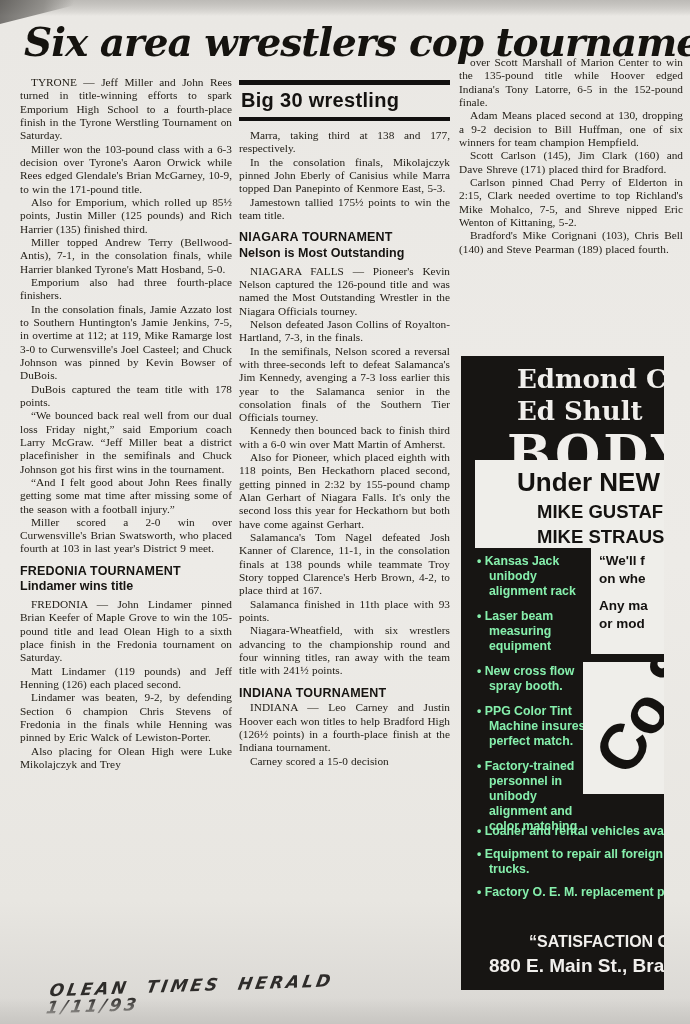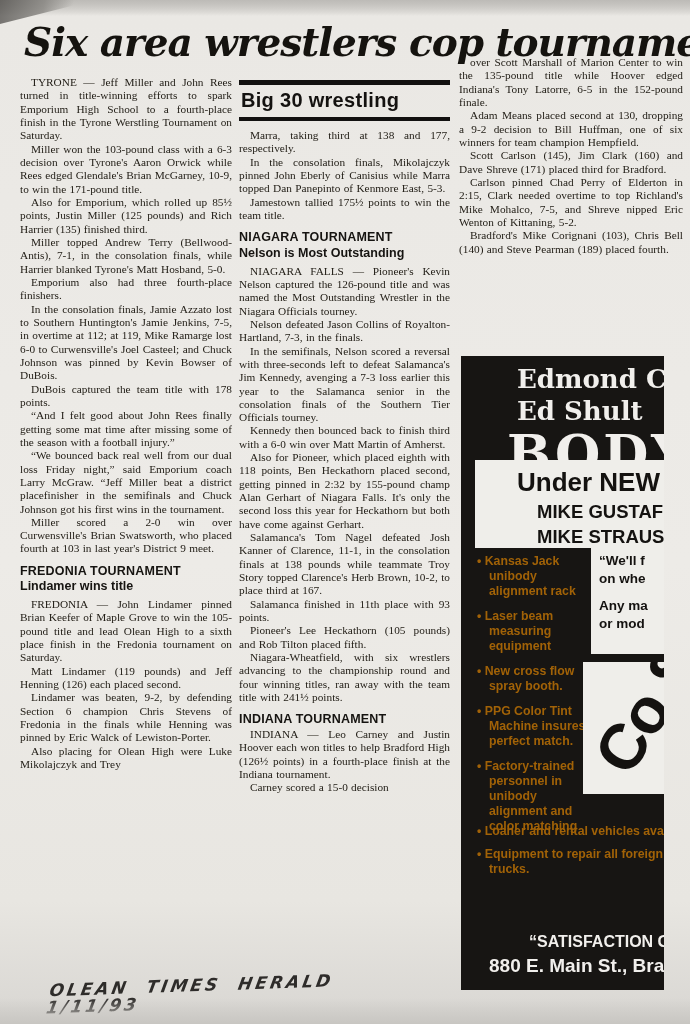--- a/index.html
+++ b/index.html
@@ -40,21 +40,21 @@
     font-family:"Liberation Sans",sans-serif;}
   .ad-line1{position:absolute;top:10px;left:56px;font:700 26px/1 "DejaVu Serif",serif;white-space:nowrap;}
   .ad-line2{position:absolute;top:42px;left:56px;font:700 26px/1 "DejaVu Serif",serif;white-space:nowrap;}
   .ad-big{position:absolute;top:72px;left:46px;font:900 52px/1 "DejaVu Serif",serif;letter-spacing:3px;white-space:nowrap;text-align:right;}
   .ad-white-band{position:absolute;top:104px;left:14px;right:-8px;height:88px;
     background:#efeeea;color:#141210;}
   .ad-mgmt{margin:8px 0 2px 42px;font:800 26px/1.1 "Liberation Sans",sans-serif;white-space:nowrap;}
   .ad-names{margin-left:62px;font:700 18.5px/1.4 "Liberation Sans",sans-serif;white-space:nowrap;}
   .ad-bullets-left{position:absolute;top:198px;left:8px;width:124px;margin:0;padding:0;list-style:none;}
   .ad-bullets-left li,.ad-bullets-wide li{
-    font:700 12.3px/1.22 "Liberation Sans",sans-serif;color:#a16207;
+    font:700 12.3px/1.22 "Liberation Sans",sans-serif;color:#86efac;
     padding-left:20px;text-indent:-12px;margin:0 0 10px;}
   .ad-bullets-left li::before,.ad-bullets-wide li::before{content:"• ";}
   .ad-quote-box{position:absolute;top:188px;left:130px;width:110px;height:110px;
     background:#efeeea;color:#141210;padding:8px 0 0 8px;box-sizing:border-box;}
   .ad-quote-box div{font:700 13.5px/1.3 "Liberation Sans",sans-serif;white-space:nowrap;}
   .ad-quote-gap{height:10px;}
   .ad-letters-box{position:absolute;top:306px;left:122px;width:120px;height:132px;
     background:#efeeea;overflow:hidden;}
   .ad-letters-box span{position:absolute;left:-4px;top:18px;display:block;
     font:900 64px/0.9 "Liberation Sans",sans-serif;color:#141210;
@@ -77,24 +77,24 @@
   <div class="tear-tl"></div>
 
   <h1 class="headline">Six area wrestlers cop tournament titles</h1>
 
   <div class="col col1">
       <p class="para">TYRONE — Jeff Miller and John Rees turned in title-winning efforts to spark Emporium High School to a fourth-place finish in the Tyrone Werstling Tournament on Saturday.</p>
       <p class="para">Miller won the 103-pound class with a 6-3 decision over Tyrone's Aaron Orwick while Rees edged Glendale's Brian McGarney, 10-9, to win the 171-pound title.</p>
       <p class="para">Also for Emporium, which rolled up 85½ points, Justin Miller (125 pounds) and Rich Harrier (135) finished third.</p>
       <p class="para">Miller topped Andrew Terry (Bellwood-Antis), 7-1, in the consolation finals, while Harrier blanked Tyrone's Matt Hosband, 5-0.</p>
       <p class="para">Emporium also had three fourth-place finishers.</p>
-      <p class="para">In the consolation finals, Jamie Azzato lost to Southern Huntington's Jamie Jenkins, 7-5, in overtime at 112; at 119, Mike Ramarge lost 6-0 to Curwensville's Joel Casteel; and Chuck Johnson was pinned by Kevin Bowser of DuBois.</p>
+      <p class="para">In the consolation finals, Jamie Azzato lost to Southern Huntington's Jamie Jenkins, 7-5, in overtime at 112; at 119, Mike Ramarge lost 3-0 to Curwensville's Joel Casteel; and Chuck Johnson was pinned by Kevin Bowser of DuBois.</p>
       <p class="para">DuBois captured the team title with 178 points.</p>
+      <p class="para">“We bounced back real well from our dual loss Friday night,” said Emporium coach Larry McGraw. “Jeff Miller beat a district placefinisher in the semifinals and Chuck Johnson got his first wins in the tournament.</p>
       <p class="para">“And I felt good about John Rees finally getting some mat time after missing some of the season with a football injury.”</p>
-      <p class="para">“We bounced back real well from our dual loss Friday night,” said Emporium coach Larry McGraw. “Jeff Miller beat a district placefinisher in the semifinals and Chuck Johnson got his first wins in the tournament.</p>
       <p class="para">Miller scored a 2-0 win over Curwensville's Brian Swatsworth, who placed fourth at 103 in last year's District 9 meet.</p>
       <h3 class="sh-top">FREDONIA TOURNAMENT</h3>
       <h3 class="sh-sub">Lindamer wins title</h3>
       <p class="para">FREDONIA — John Lindamer pinned Brian Keefer of Maple Grove to win the 105-pound title and lead Olean High to a sixth place finish in the Fredonia tournament on Saturday.</p>
       <p class="para">Matt Lindamer (119 pounds) and Jeff Henning (126) each placed second.</p>
       <p class="para">Lindamer was beaten, 9-2, by defending Section 6 champion Chris Stevens of Fredonia in the finals while Henning was pinned by Eric Walck of Lewiston-Porter.</p>
       <p class="para">Also placing for Olean High were Luke Mikolajczyk and Trey</p>
     </div>
 
   <div class="col col2">
@@ -105,23 +105,22 @@
         <p class="para">Marra, taking third at 138 and 177, respectively.</p>
         <p class="para">In the consolation finals, Mikolajczyk pinned John Eberly of Canisius while Marra topped Dan Panepinto of Kenmore East, 5-3.</p>
         <p class="para">Jamestown tallied 175½ points to win the team title.</p>
         <h3 class="sh-top">NIAGARA TOURNAMENT</h3>
         <h3 class="sh-sub">Nelson is Most Outstanding</h3>
         <p class="para">NIAGARA FALLS — Pioneer's Kevin Nelson captured the 126-pound title and was named the Most Outstanding Wrestler in the Niagara Officials tourney.</p>
         <p class="para">Nelson defeated Jason Collins of Royalton-Hartland, 7-3, in the finals.</p>
         <p class="para">In the semifinals, Nelson scored a reversal with three-seconds left to defeat Salamanca's Jim Kennedy, avenging a 7-3 loss earlier this year to the Salamanca senior in the consolation finals of the Southern Tier Officials tourney.</p>
         <p class="para">Kennedy then bounced back to finish third with a 6-0 win over Matt Martin of Amherst.</p>
         <p class="para">Also for Pioneer, which placed eighth with 118 points, Ben Heckathorn placed second, getting pinned in 2:32 by 155-pound champ Alan Gerhart of Niagara Falls. It's only the second loss this year for Heckathorn but both have come against Gerhart.</p>
-        <p class="para">Salamanca's Tom Nagel defeated Josh Kanner of Clarence, 11-1, in the consolation finals at 138 pounds while teammate Troy Story topped Clarence's Herb Brown, 10-2, to place third at 167.</p>
+        <p class="para">Salamanca's Tom Nagel defeated Josh Kanner of Clarence, 11-1, in the consolation finals at 138 pounds while teammate Troy Story topped Clarence's Herb Brown, 4-2, to place third at 167.</p>
         <p class="para">Salamanca finished in 11th place with 93 points.</p>
-        <p class="para">Pioneer's Lee Heckathorn (105 pounds) and Rob Tilton placed fifth.</p>
         <p class="para">Niagara-Wheatfield, with six wrestlers advancing to the championship round and four winning titles, ran away with the team title with 241½ points.</p>
         <h3 class="sh-top">INDIANA TOURNAMENT</h3>
         <p class="para">INDIANA — Leo Carney and Justin Hoover each won titles to help Bradford High (126½ points) in a fourth-place finish at the Indiana tournament.</p>
         <p class="para">Carney scored a 15-0 decision</p>
       </div>
   </div>
 
   <div class="col col3">
       <p class="para">over Scott Marshall of Marion Center to win the 135-pound title while Hoover edged Indiana's Tony Latorre, 6-5 in the 152-pound finale.</p>
       <p class="para">Adam Means placed second at 130, dropping a 9-2 decision to Bill Huffman, one of six winners for team champion Hempfield.</p>
@@ -163,20 +162,21 @@
         </div>
     </div>
 
     <div class="ad-letters-box">
       <span>Co S</span>
     </div>
 
     <ul class="ad-bullets-wide">
         <li>Loaner and rental vehicles ava</li>
         <li>Equipment to repair all foreign trucks.</li>
+        <li>Factory O. E. M.  replacement p</li>
       </ul>
 
     <div class="ad-footer1">“SATISFACTION G</div>
     <div class="ad-footer2">880 E. Main St., Bradf</div>
   </div>
 
   <div class="handwriting">OLEAN TIMES HERALD  1/11/93</div>
 
   <div class="edge-bottom"></div>
 </div>

